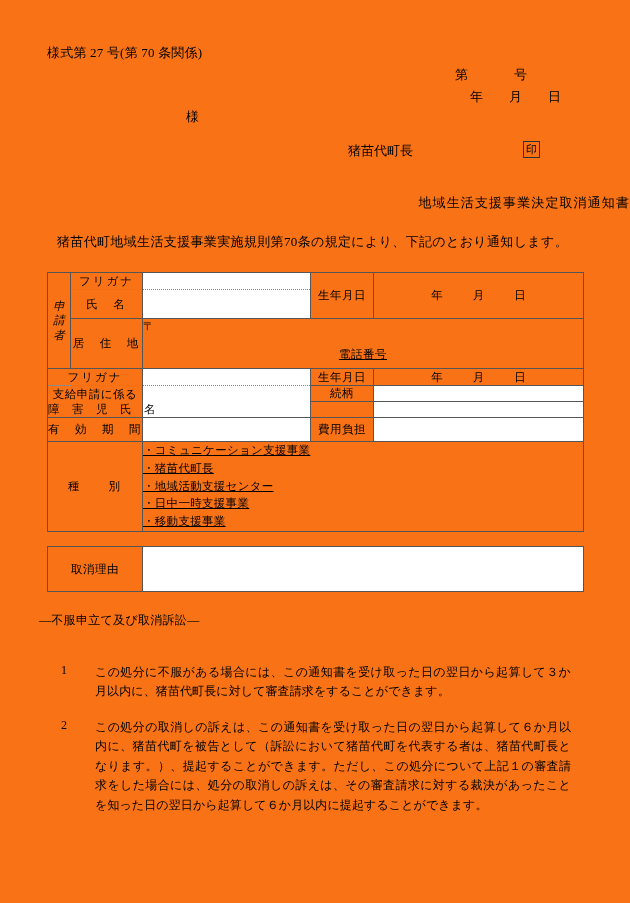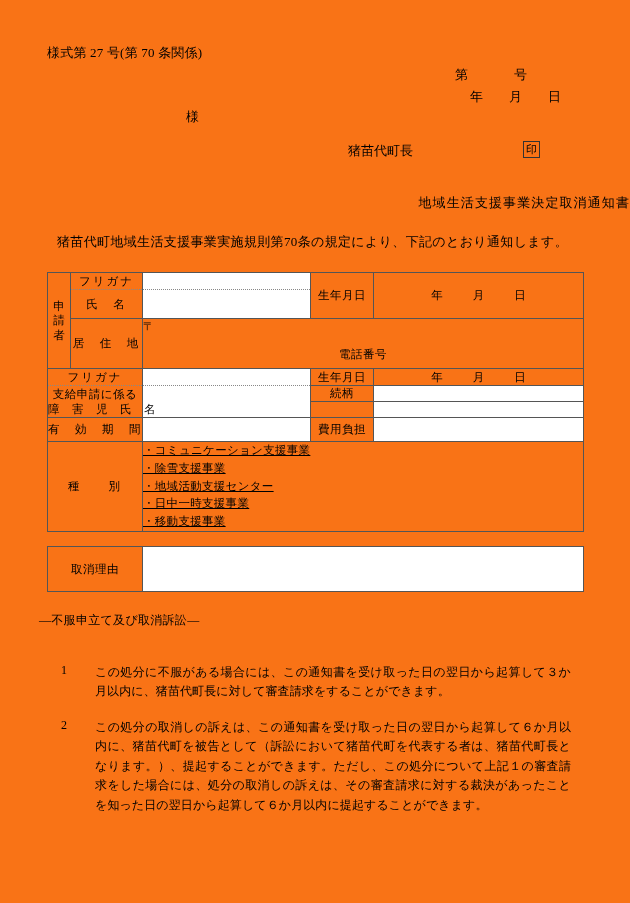--- a/index.html
+++ b/index.html
@@ -115,26 +115,26 @@
     letter-spacing: 2px;
     white-space: nowrap;
   }
   .lbl-tight { letter-spacing: 0.5px; }
   .vert-lbl {
     text-align: center;
     letter-spacing: 0;
     line-height: 1.25;
     font-size: 11.5px;
   }
-  .vert-lbl span { display: block; }
+  .vert-lbl span { display: block; font-style: italic; }
   .cell-blank { background: #ffffff; }
   .dotted-bottom { border-bottom: 1px dotted #888888 !important; }
   .dotted-top { border-top: 1px dotted #888888 !important; }
   .no-bottom { border-bottom: none !important; }
-  .no-top { border-top: none !important; }
+  .no-top { border-top: none !important; text-decoration: underline; }
   .ymd {
     text-align: center;
     letter-spacing: 0;
     white-space: nowrap;
     padding-left: 40px;
   }
   .ymd .sp { display: inline-block; width: 30px; }
   .postal {
     position: relative;
     padding: 3px 0 0 6px;
@@ -303,21 +303,21 @@
         <td colspan="2" class="lbl" style="height:24px">有　効　期　間</td>
         <td class="cell-blank"></td>
         <td class="lbl lbl-tight">費用負担</td>
         <td class="cell-blank"></td>
       </tr>
 
       <tr>
         <td colspan="2" class="lbl" style="height:78px">種　　別</td>
         <td colspan="3" class="kind-list">
           <div>・コミュニケーション支援事業</div>
-          <div>・除雪支援事業</div>
+          <div>・猪苗代町長</div>
           <div>・地域活動支援センター</div>
           <div>・日中一時支援事業</div>
           <div>・移動支援事業</div>
         </td>
       </tr>
     </tbody>
   </table>
 
   <table class="reason-table">
     <colgroup>

